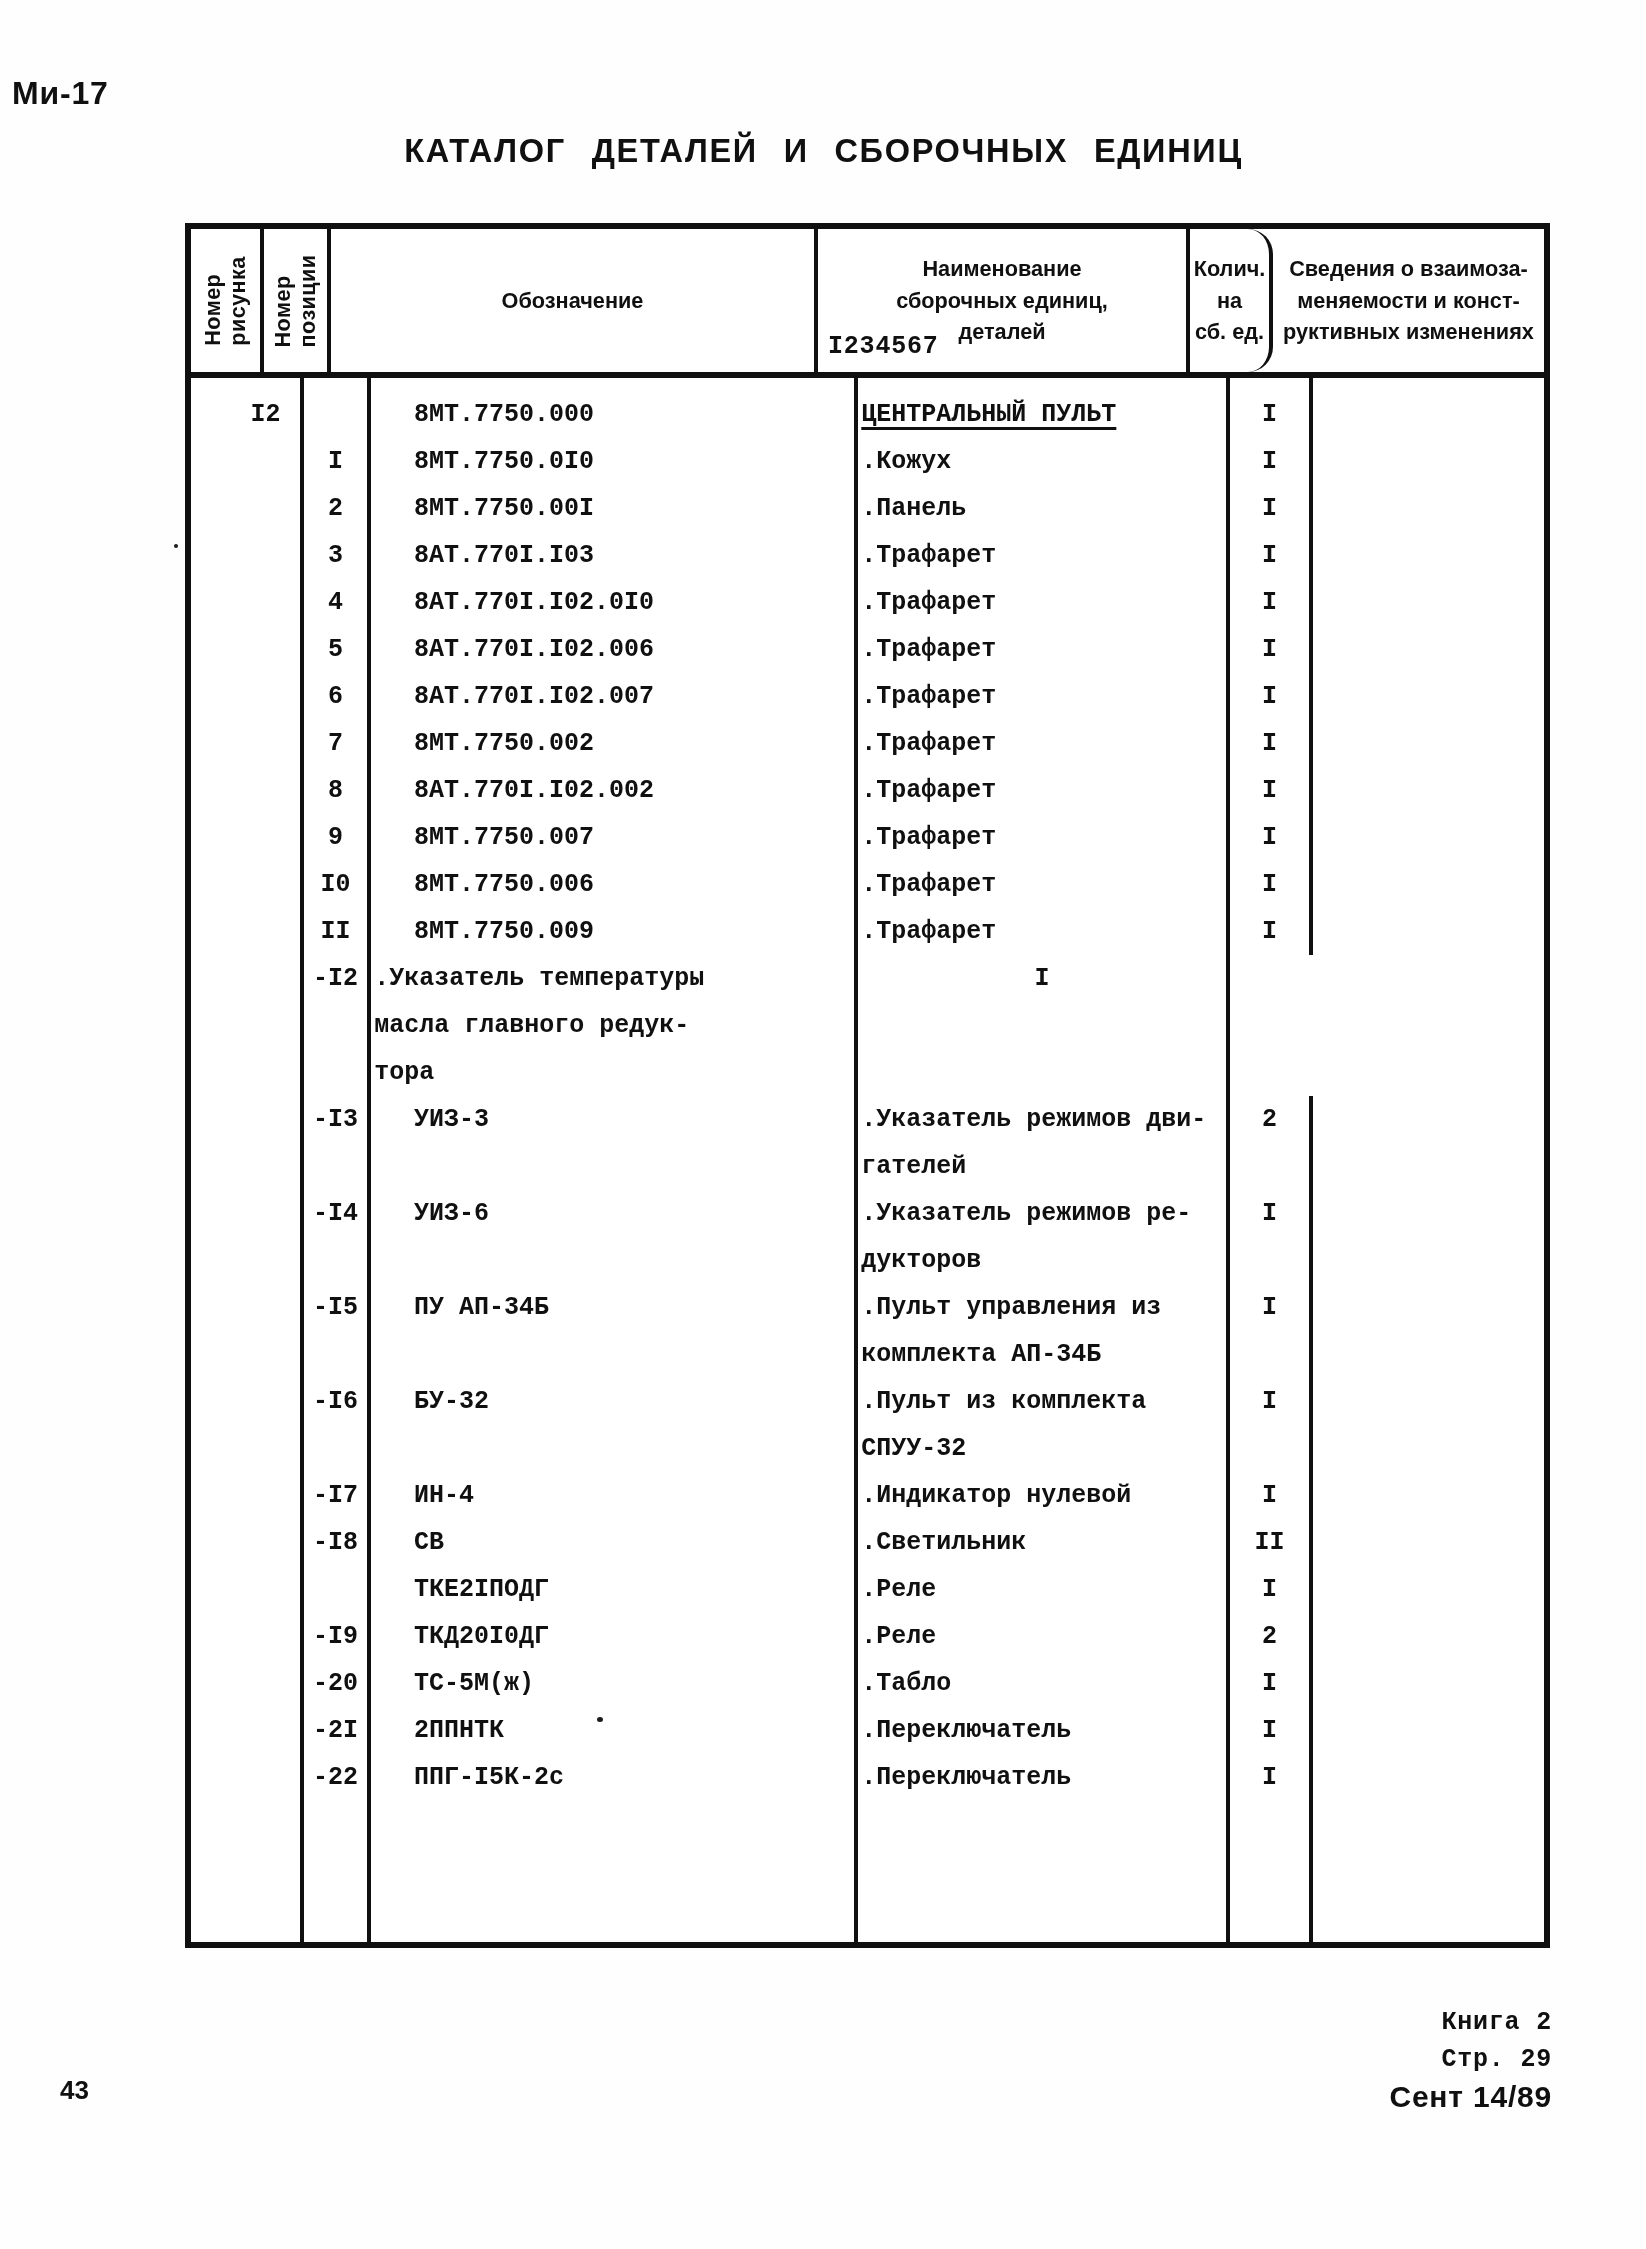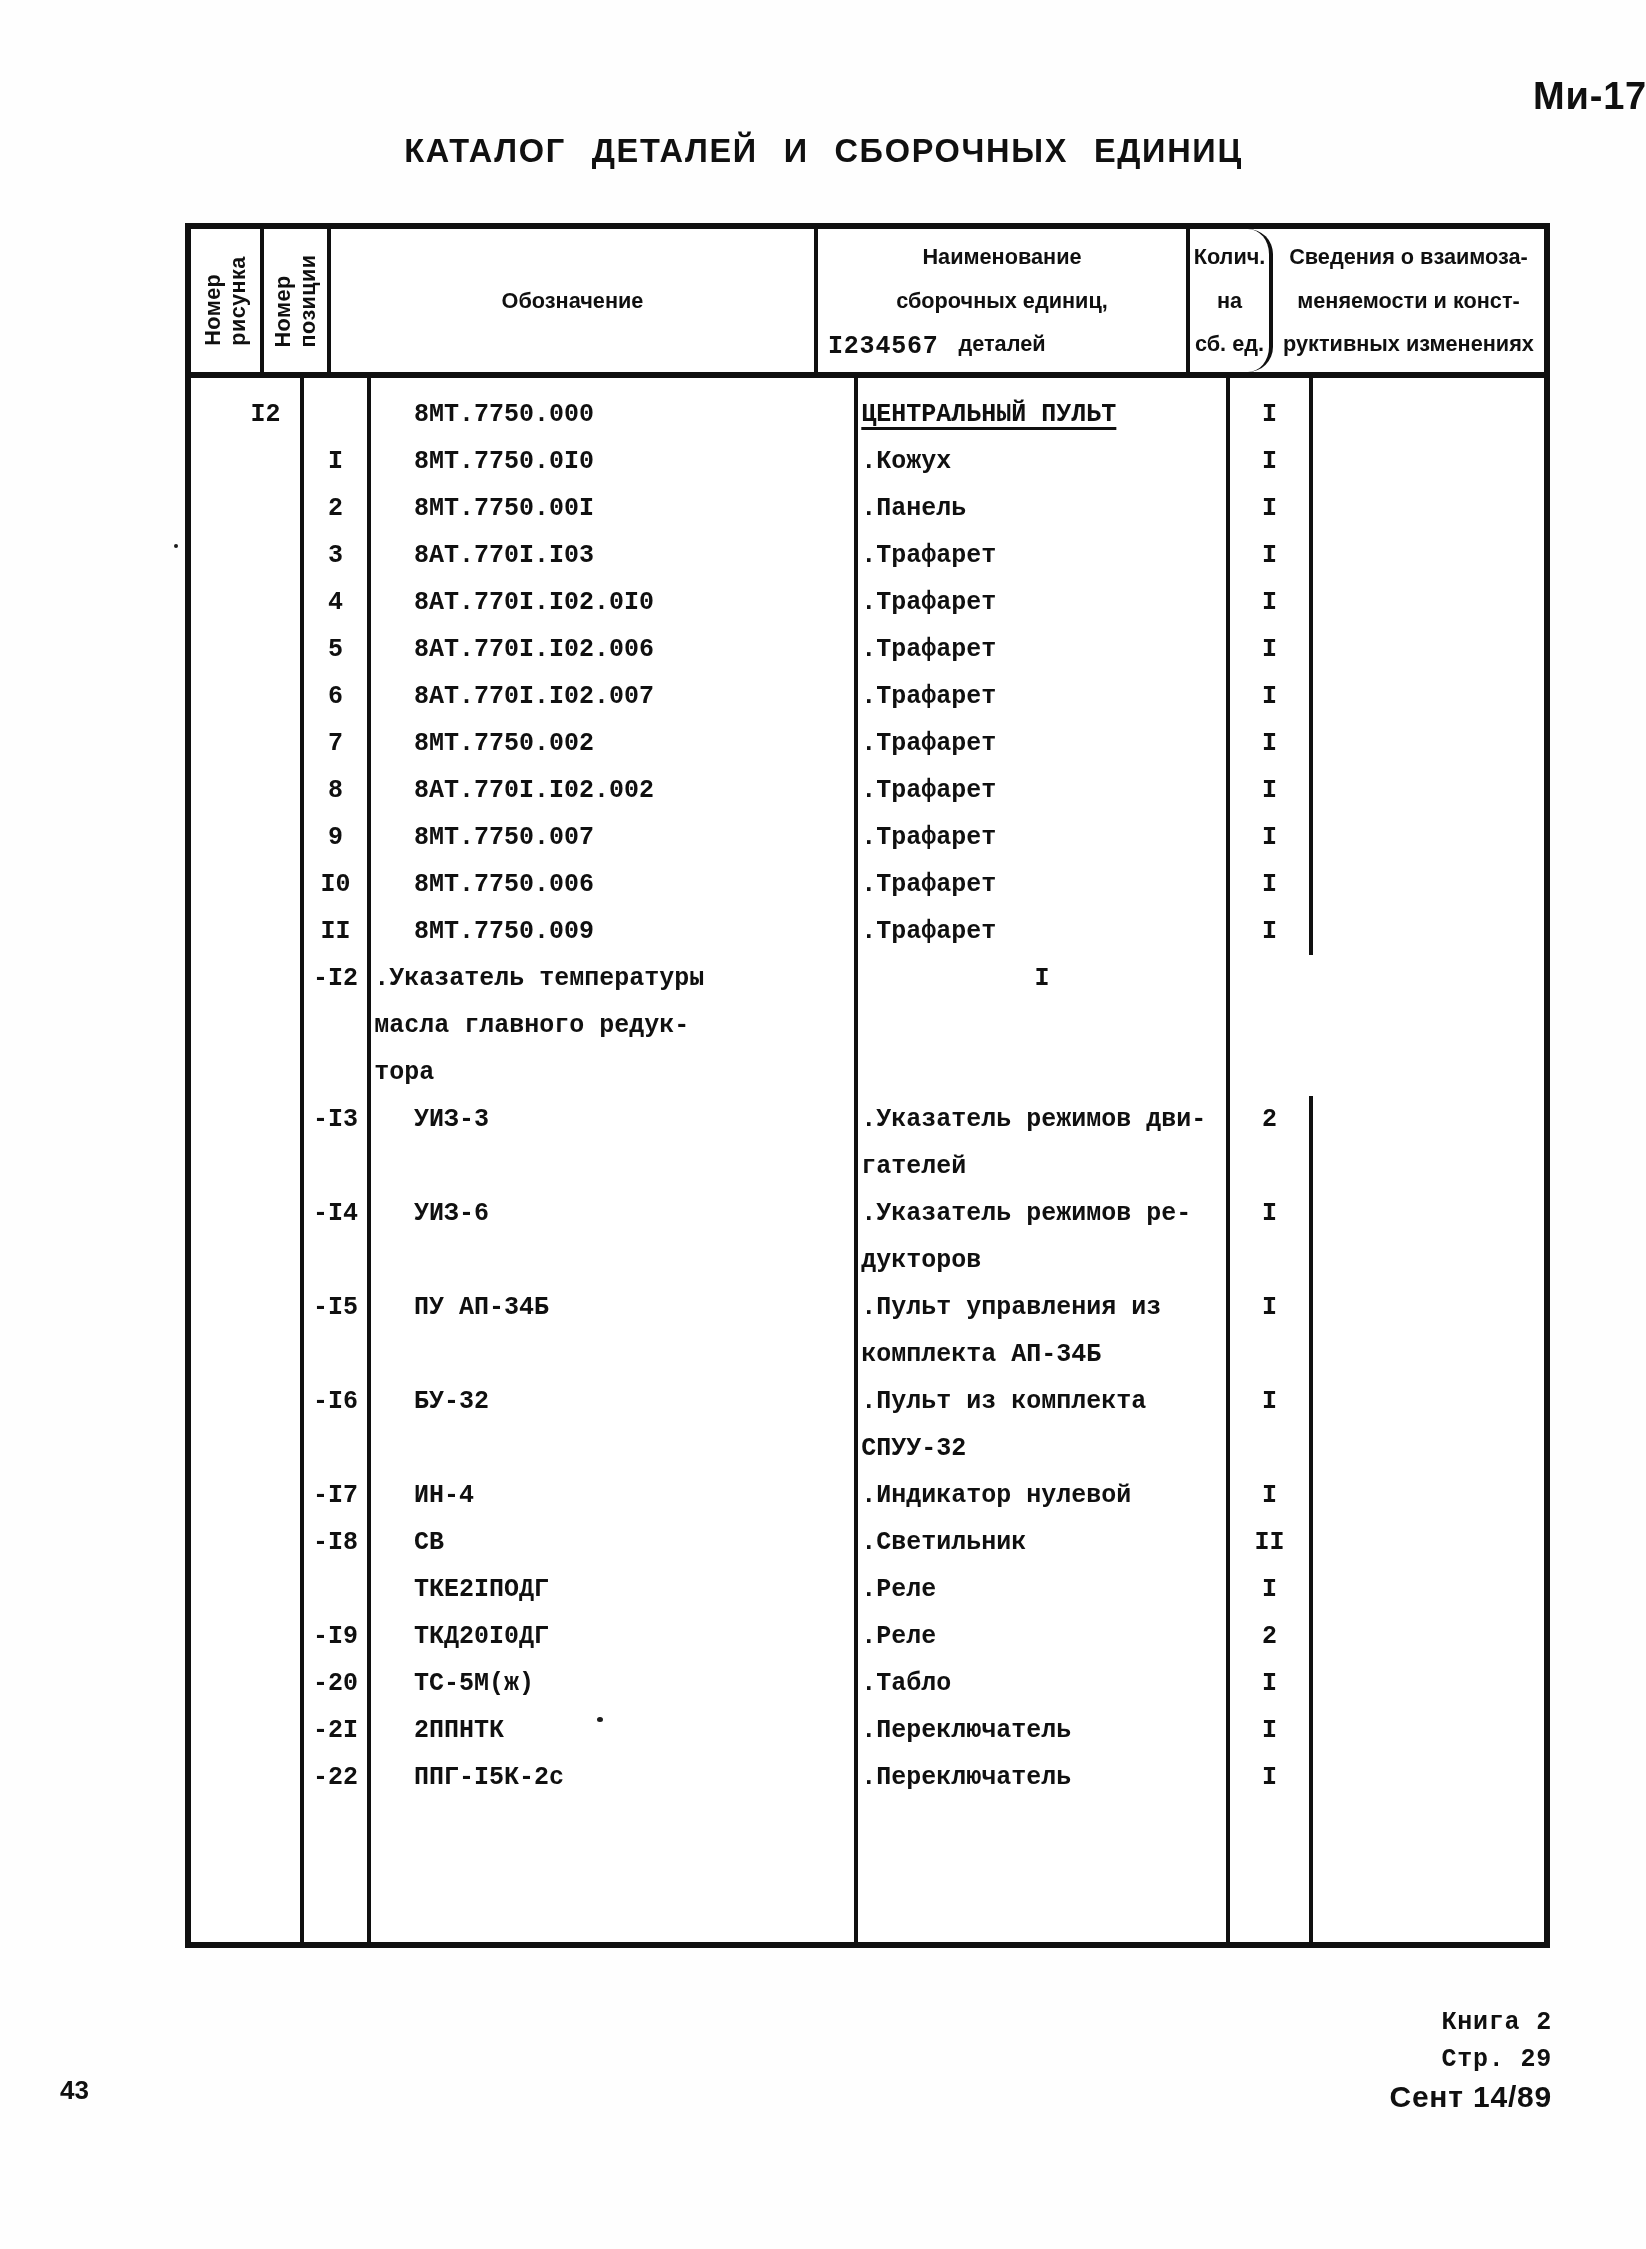--- a/index.html
+++ b/index.html
@@ -12,23 +12,23 @@
     position:relative;
     width:1647px;height:2250px;
     background:#fefefe;
     overflow:hidden;
     font-family:"Liberation Mono","DejaVu Sans Mono",monospace;
     color:var(--ink);
   }
   
   .title-model{
     position:absolute;top:75px;left:12px;right:0;
-    text-align:right;
+    text-align:left;
     font-family:"Liberation Sans",sans-serif;
-    font-weight:700;font-size:38px;letter-spacing:0.8px;
+    font-weight:700;font-size:32px;letter-spacing:0.8px;
   }
   .title-main{
     position:absolute;top:133px;left:0;right:0;
     text-align:center;
     font-family:"Liberation Sans",sans-serif;
     font-weight:700;font-size:32.5px;letter-spacing:1.7px;word-spacing:15px;
   }
   
   .tbl{
     position:absolute;left:185px;top:223px;
@@ -38,21 +38,21 @@
     display:flex;flex-direction:column;
     background:#fff;
   }
   .thead{
     height:143px;flex:0 0 143px;
     border-bottom:6.7px solid var(--ink);
     display:grid;grid-template-columns:var(--cols);
     font-family:"Liberation Sans",sans-serif;
     font-weight:700;font-size:21.7px;line-height:1.45;
   }
-  .th{border-right:4.2px solid var(--ink);display:flex;align-items:center;justify-content:center;box-sizing:border-box;gap:12px;}
+  .th{border-right:4.2px solid var(--ink);display:flex;align-items:center;justify-content:center;box-sizing:border-box;}
   .th:last-child{border-right:none;}
   .vtext{transform:rotate(-90deg);white-space:nowrap;text-align:left;line-height:1.15;letter-spacing:0.4px;}
   .th-name{position:relative;flex-direction:column;text-align:center;}
   .th-name .ruler{
     position:absolute;left:10px;bottom:6.7px;
     font-family:"Liberation Mono","DejaVu Sans Mono",monospace;
     font-weight:700;font-size:25px;letter-spacing:0.8px;
   }
   .th-qty{flex-direction:column;text-align:center;border-radius:25px;}
   .th-notes{flex-direction:column;text-align:center;padding:0 3.3px;}

